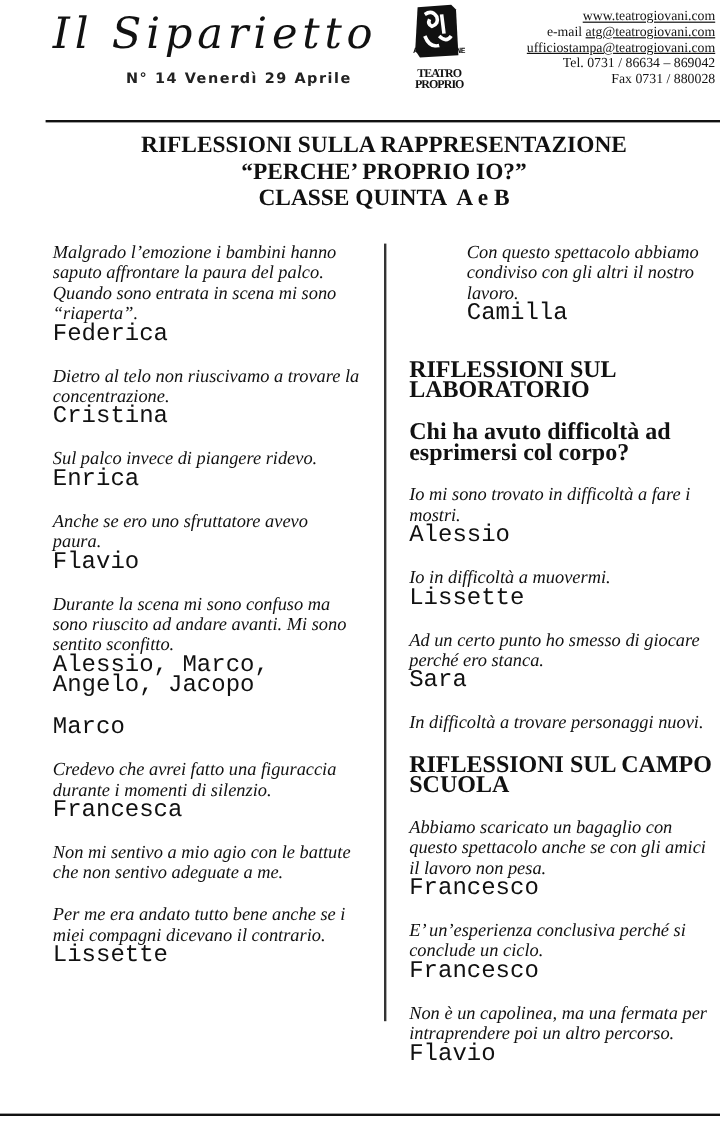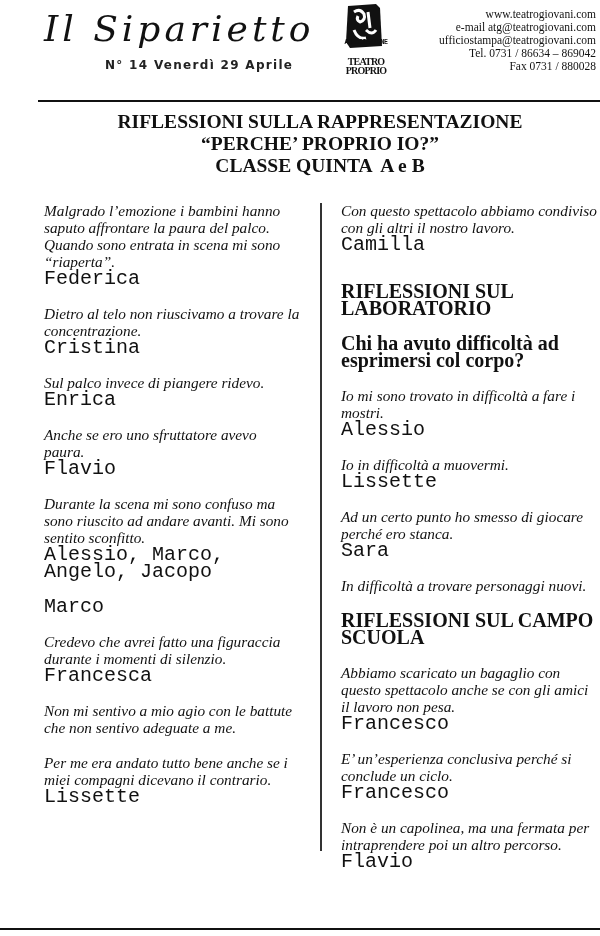--- a/index.html
+++ b/index.html
@@ -4,21 +4,21 @@
 <style>
   html, body { margin: 0; padding: 0; background: #ffffff; }
   body { width: 600px; height: 936px; position: relative; overflow: hidden; color: #111; font-family: "Liberation Serif", serif; }
   .masthead-title { position: absolute; left: 44px; top: 8px; font-family: "DejaVu Serif", serif; font-style: italic; font-size: 36px; letter-spacing: 4px; color: #111; }
   .issue { position: absolute; left: 105px; top: 58px; font-family: "DejaVu Sans", sans-serif; font-size: 12px; font-weight: bold; letter-spacing: 1.3px; color: #222; }
   .logo { position: absolute; left: 336px; top: 2px; width: 60px; height: 76px; }
   .logo svg { display: block; }
   .logo-text1 { position: absolute; left: 0; top: 37px; width: 60px; text-align: center; font-family: Liberation Mono, monospace; font-size: 6.5px; font-weight: bold; letter-spacing: -0.3px; }
   .logo-text2 { position: absolute; left: 0; top: 55px; width: 60px; text-align: center; font-family: Liberation Serif, serif; font-size: 10px; font-weight: 900; line-height: 9px; letter-spacing: -0.8px; }
   .contacts { position: absolute; right: 4px; top: 8px; text-align: right; font-size: 11.5px; line-height: 13px; color: #111; }
-  .contacts a { color: #111; }
+  .contacts a { color: #111; text-decoration: underline; }
   .rule-top { position: absolute; left: 38px; top: 100px; width: 562px; height: 2px; background: #111; }
   .headline { position: absolute; left: 0; top: 111px; width: 640px; text-align: center; font-weight: bold; font-size: 19.5px; line-height: 22px; }
   .col-left { position: absolute; left: 44px; top: 202px; width: 256px; }
   .col-right { position: absolute; left: 341px; top: 202px; width: 256px; }
   .col-sep { position: absolute; left: 320px; top: 203px; width: 1.5px; height: 648px; background: #333; }
   .quote { font-style: italic; font-size: 15.3px; line-height: 17px; margin: 0; }
   .author { text-align: left; font-size: 20px; line-height: 17px; margin: 0; padding-right: 2px; font-family: Liberation Mono, monospace; }
   .entry { margin-bottom: 18px; }
   .section { font-weight: bold; font-size: 20px; line-height: 17px; margin: 0 0 18px 0; }
   .rule-bottom { position: absolute; left: 0; top: 928px; width: 600px; height: 2px; background: #111; }
@@ -92,21 +92,21 @@
   </div>
   <div class="entry">
     <p class="quote">Per me era andato tutto bene anche se i miei compagni dicevano il contrario.</p>
     <p class="author">Lissette</p>
   </div>
 </div>
 
 <div class="col-sep"></div>
 
 <div class="col-right">
-  <div class="entry" style="margin-bottom:30px;">
+  <div class="entry" style="margin-bottom:30px;margin-left:48px;">
     <p class="quote">Con questo spettacolo abbiamo condiviso con gli altri il nostro lavoro.</p>
     <p class="author">Camilla</p>
   </div>
 
   <p class="section">RIFLESSIONI SUL LABORATORIO</p>
   <p class="section">Chi ha avuto difficoltà ad esprimersi col corpo?</p>
 
   <div class="entry">
     <p class="quote">Io mi sono trovato in difficoltà a fare i mostri.</p>
     <p class="author">Alessio</p>

